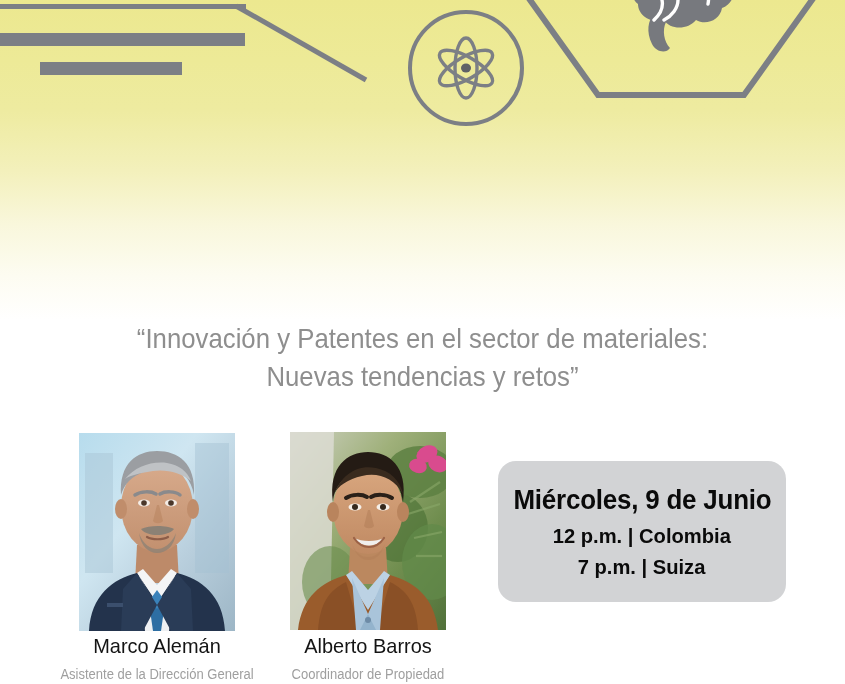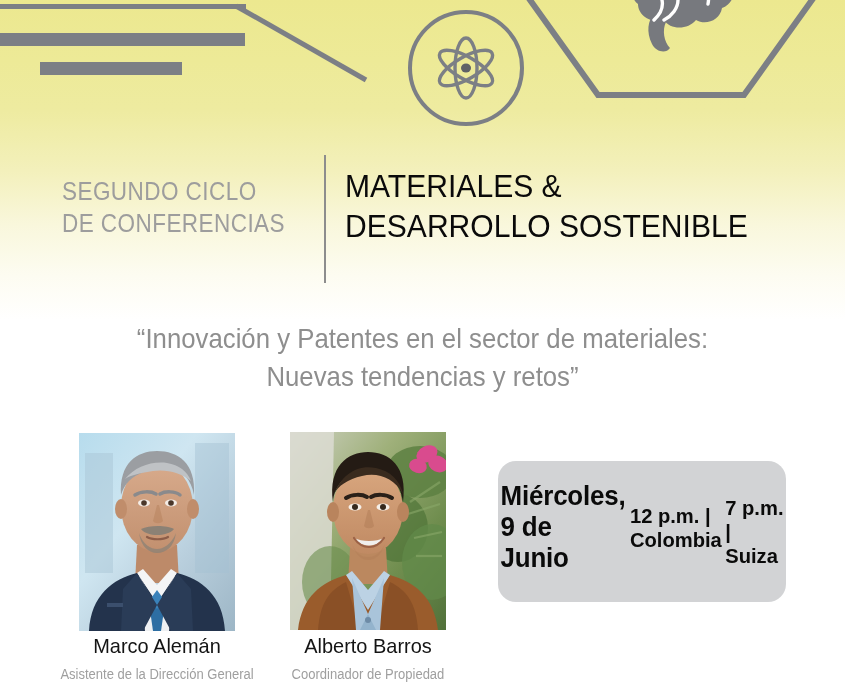--- a/index.html
+++ b/index.html
@@ -106,21 +106,21 @@
     font-size:14px;line-height:19px;color:#9f9f9f;font-weight:400;
     transform:scaleX(0.93);transform-origin:center top;
   }
   .sp-role-1{left:17px;top:665px;}
   .sp-role-2{left:228px;top:665px;}
 
   
   .date-box{
     position:absolute;left:498px;top:461px;width:288px;height:141px;
     background:#d2d3d5;border-radius:18px;
-    display:flex;flex-direction:row;align-items:center;justify-content:center;
+    display:flex;flex-direction:column;align-items:center;justify-content:center;
   }
   .date-line-1{
     font-family:"Liberation Sans", sans-serif;
     font-size:27px;font-weight:bold;color:#0a0a0a;
     letter-spacing:-0.2px;margin-bottom:8px;
     transform:scaleX(0.96);
   }
   .date-line-2{
     font-family:"Liberation Sans", sans-serif;
     font-size:21px;font-weight:bold;color:#0a0a0a;
@@ -171,27 +171,20 @@
     </g>
     <g stroke="#ffffff" stroke-width="3.4" fill="none" stroke-linecap="round">
       <path d="M38,14 C46,20 44,30 52,34 C60,38 64,30 72,32"></path>
       <path d="M70,6 C70,18 74,26 82,28 C92,30 96,22 104,24"></path>
       <path d="M30,42 C40,44 48,50 50,58 C52,68 46,74 42,78"></path>
       <path d="M86,36 C94,42 98,52 96,62"></path>
       <path d="M52,78 C60,74 66,66 66,58"></path>
     </g>
   </svg>
 
-  <div class="header">
-    <div class="kicker">SEGUNDO CICLO
-DE CONFERENCIAS</div>
-    <div class="hdr-rule"></div>
-    <div class="title">MATERIALES &amp;
-DESARROLLO SOSTENIBLE</div>
-  </div>
 
   <div class="quote">“Innovación y Patentes en el sector de materiales:
 Nuevas tendencias y retos”</div>
 
   <div class="photo photo-1">
     <svg viewBox="0 0 156 198" preserveAspectRatio="xMidYMid slice">
       <defs>
         <linearGradient id="bg1" x1="0" y1="0" x2="1" y2="1">
           <stop offset="0%" stop-color="#b7dced"></stop>
           <stop offset="38%" stop-color="#cfe6f1"></stop>

